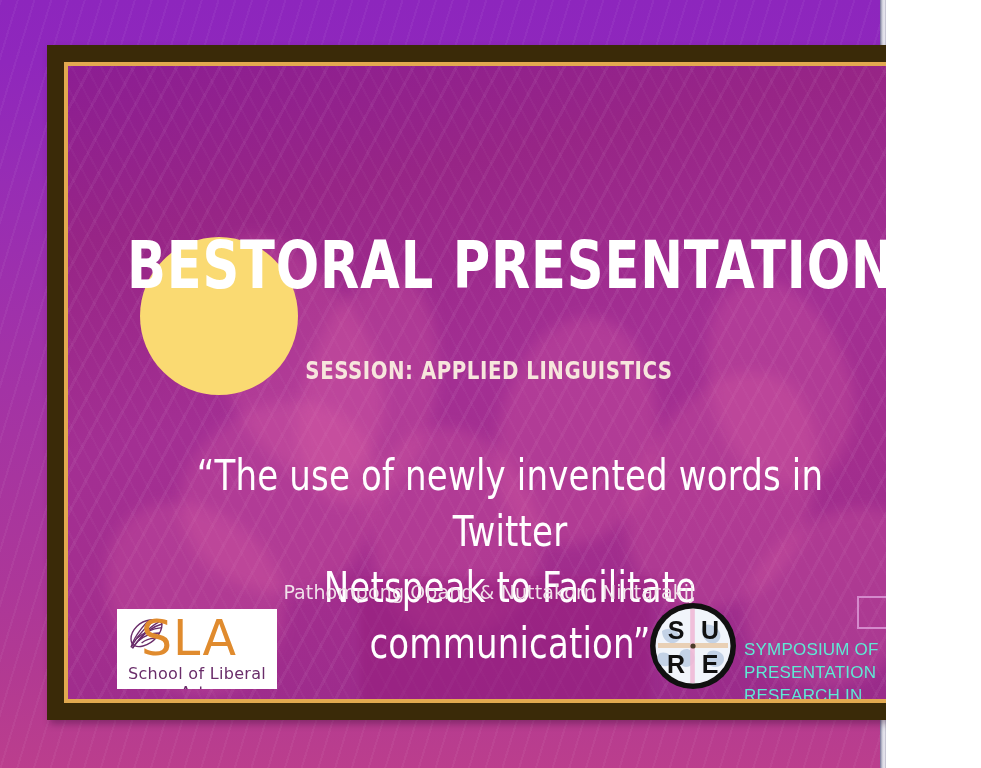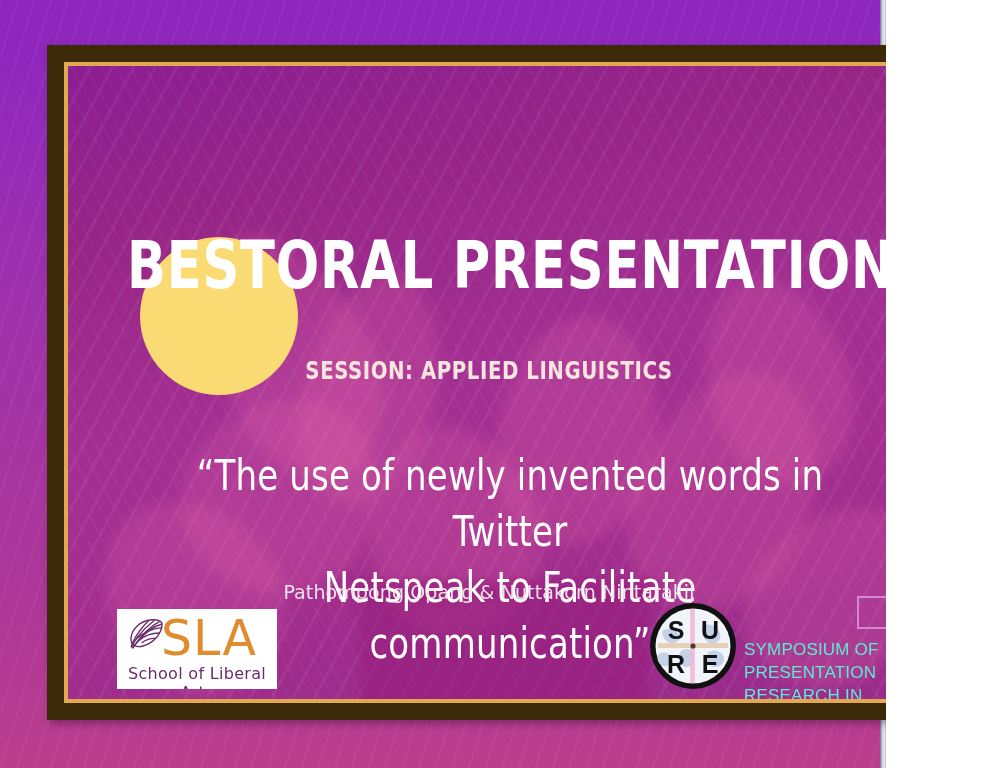--- a/index.html
+++ b/index.html
@@ -237,21 +237,21 @@
     left: 12px;
     top: 9px;
     width: 36px;
     height: 34px;
   }
   #sla-letters {
     position: absolute;
     left: 24px;
     top: 2px;
     width: 136px;
-    text-align: center;
+    text-align: left;
     font-family: "DejaVu Sans", sans-serif;
     font-weight: normal;
     font-size: 49px;
     line-height: 56px;
     letter-spacing: 1px;
     color: #e08b2e;
   }
   #sla-tagline {
     position: absolute;
     left: 0;

